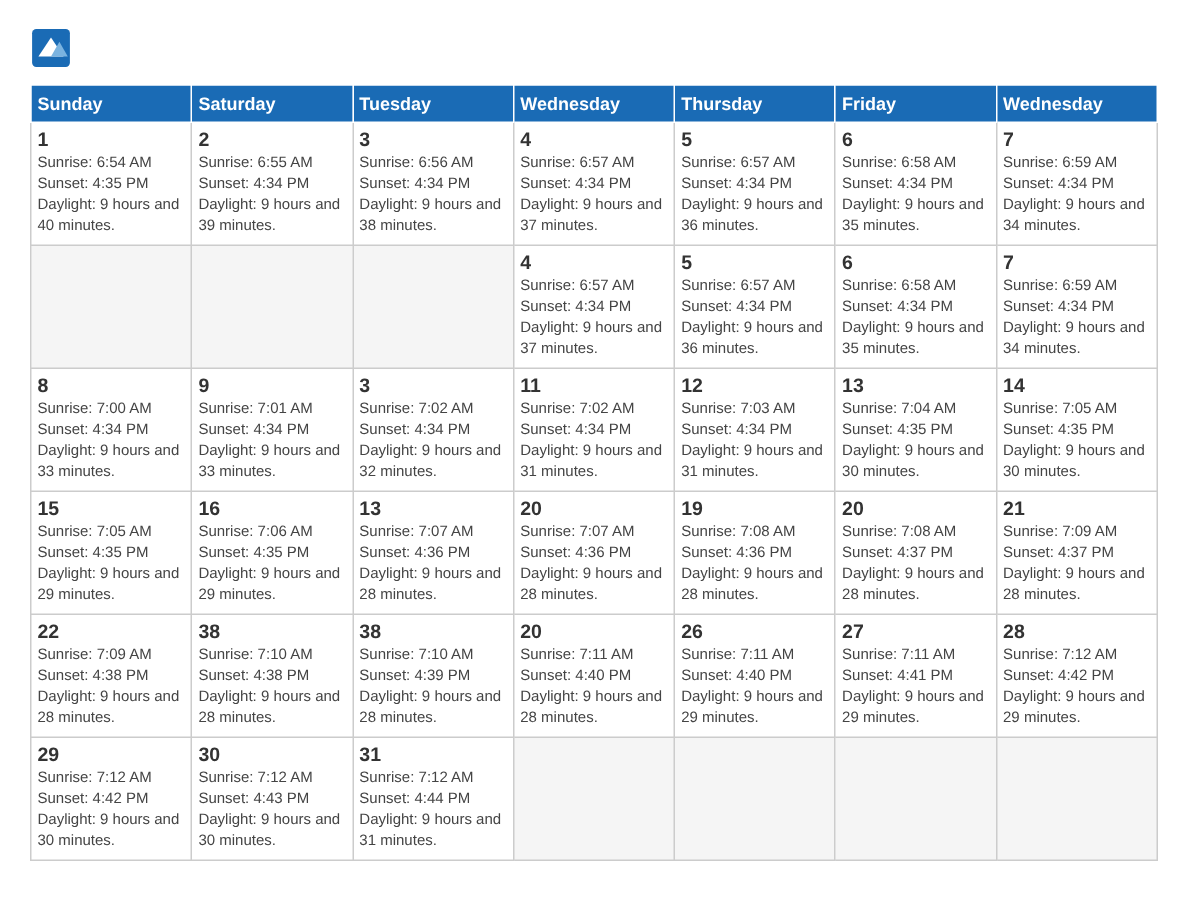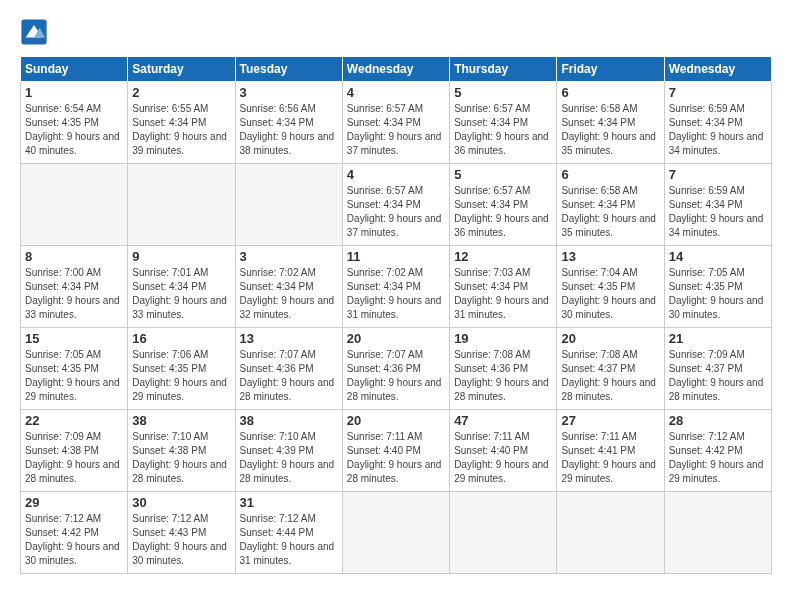--- a/index.html
+++ b/index.html
@@ -362,21 +362,21 @@
       </td>
           <td>
         <span class="day-num">20</span>
         <div class="day-info">
           Sunrise: 7:11 AM<br>
           Sunset: 4:40 PM<br>
           Daylight: 9 hours and 28 minutes.
         </div>
       </td>
           <td>
-        <span class="day-num">47</span>
+        <span class="day-num">26</span>
         <div class="day-info">
           Sunrise: 7:11 AM<br>
           Sunset: 4:40 PM<br>
           Daylight: 9 hours and 29 minutes.
         </div>
       </td>
           <td>
         <span class="day-num">27</span>
         <div class="day-info">
           Sunrise: 7:11 AM<br>

